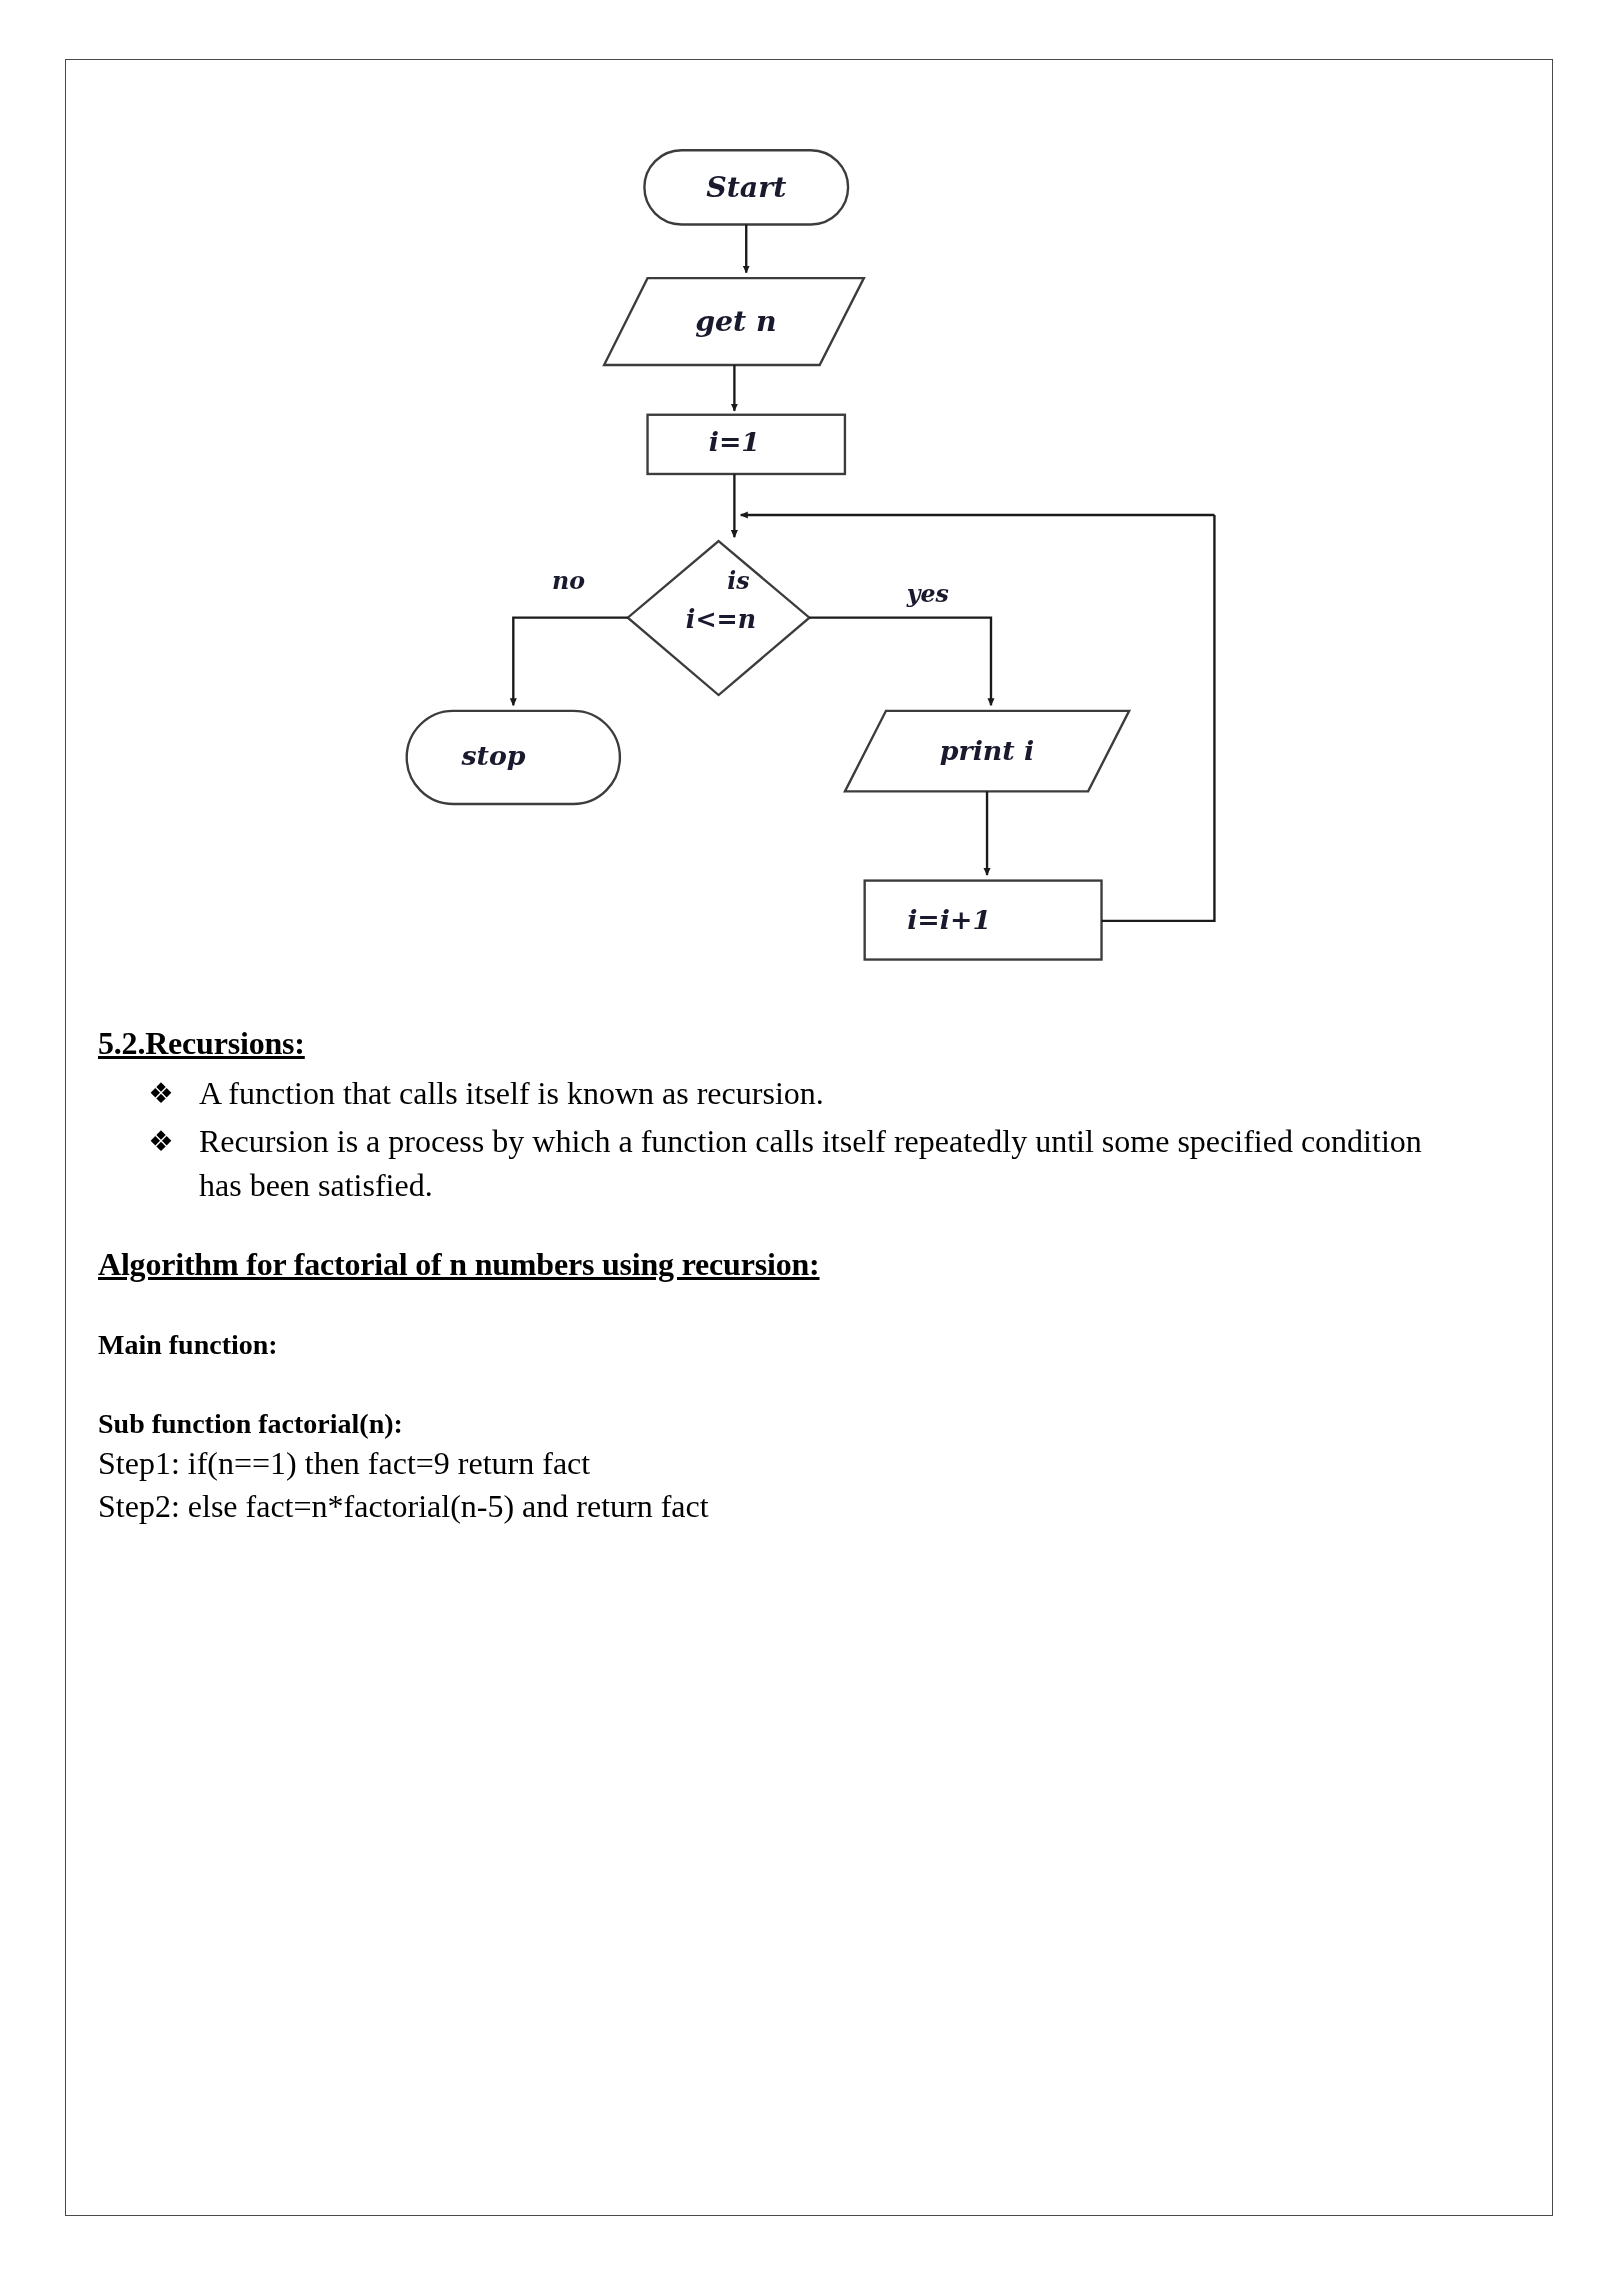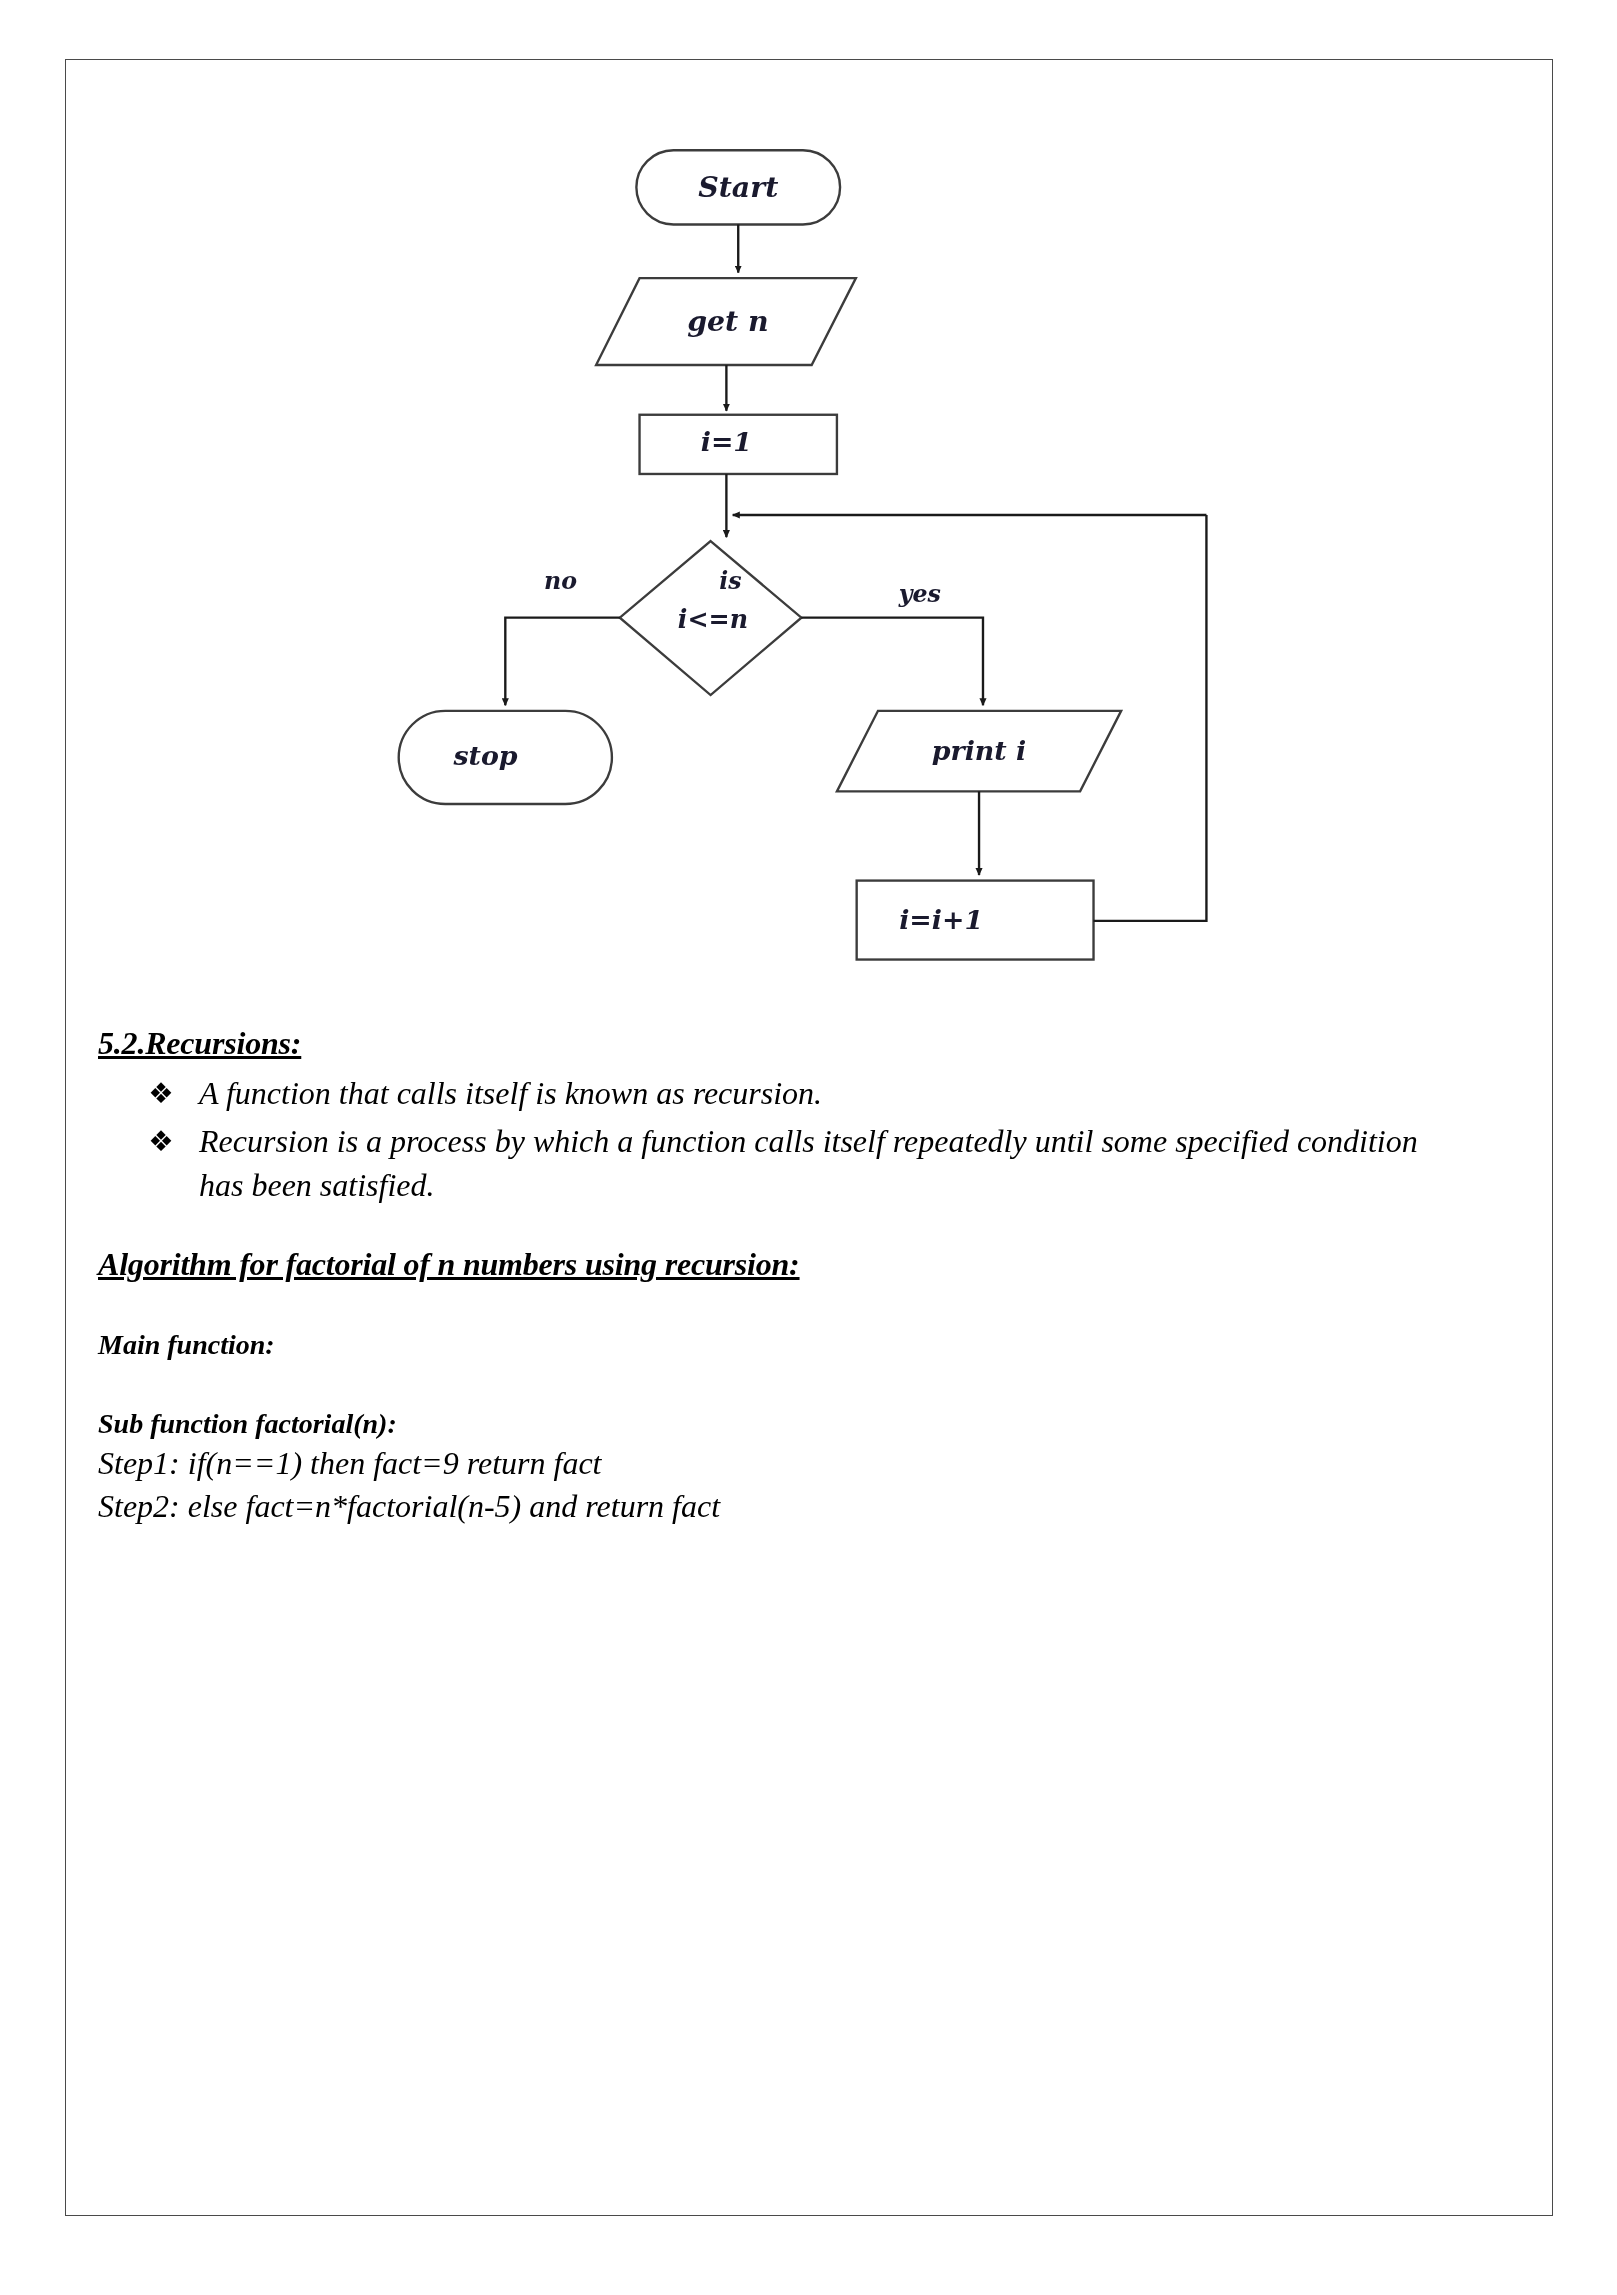--- a/index.html
+++ b/index.html
@@ -24,21 +24,21 @@
     width: 1488px;
     height: 2157px;
     border: 1.6px solid #4a4a4a;
     box-sizing: border-box;
     background: #ffffff;
   }
 
   
   #flowchart {
     position: absolute;
-    left: 0px;
+    left: 8px;
     top: 0px;
     width: 1477px;
     height: 1019px;
     pointer-events: none;
   }
   #flowchart svg { display: block; }
 
   .fc-text {
     font-family: "DejaVu Serif", "Liberation Serif", serif;
     font-style: italic;
@@ -66,21 +66,20 @@
     stroke-width: 3;
     fill: none;
   }
 
   
   #body-text {
     position: absolute;
     left: 98px;
     top: 1023px;
     width: 1421px;
-    font-style: italic;
   }
 
   .heading-ul {
     font-weight: 700;
     font-size: 32px;
     text-decoration: underline;
     line-height: 1.28;
     margin: 0;
     letter-spacing: -0.2px;
   }

